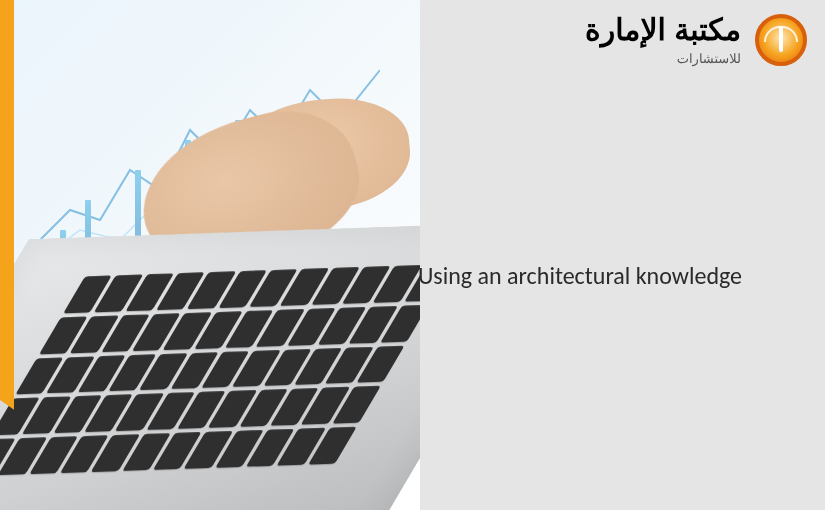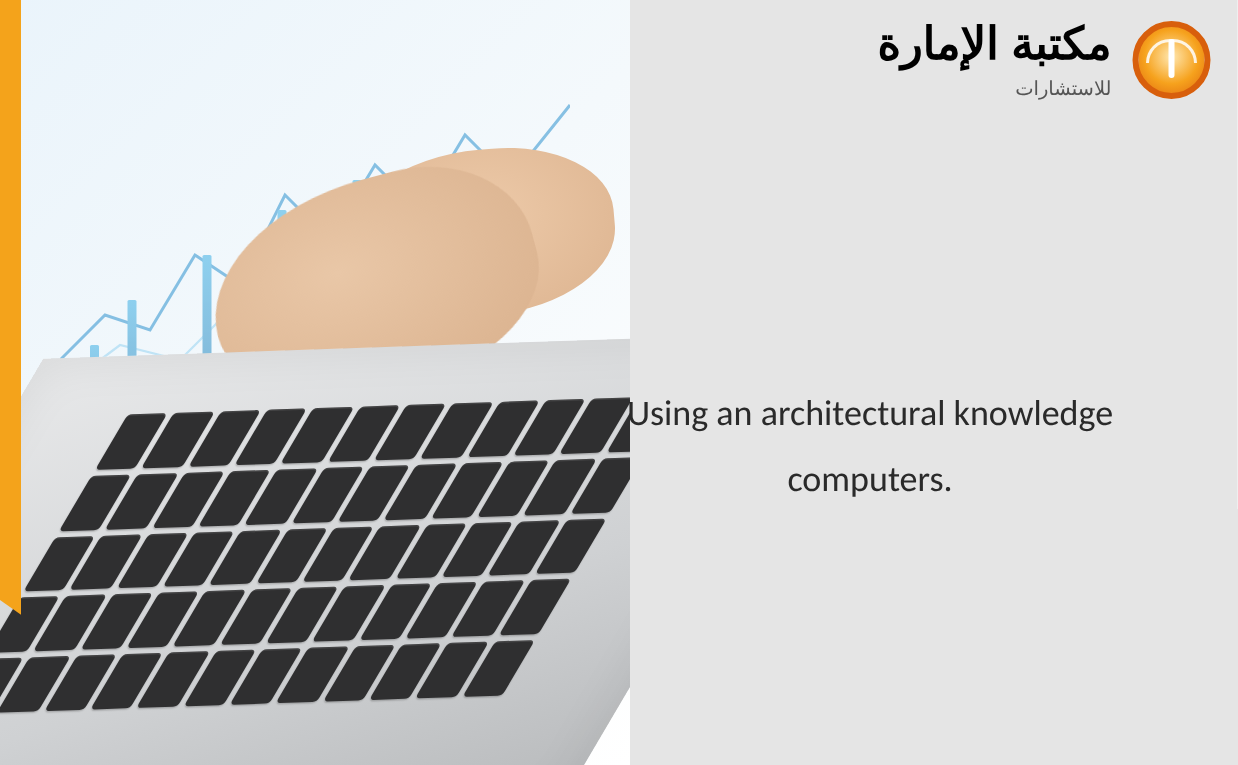--- a/index.html
+++ b/index.html
@@ -239,16 +239,15 @@
   <div class="brand">
     <div class="brand-text">
       <div class="brand-ar-main">مكتبة الإمارة</div>
       <div class="brand-ar-sub">للاستشارات</div>
     </div>
     <div class="brand-mark"></div>
   </div>
 
   <div class="title-block">
     <div>Using an architectural knowledge</div>
-    <div>computers.</div>
   </div>
 
 </div>
 
 </body></html>

